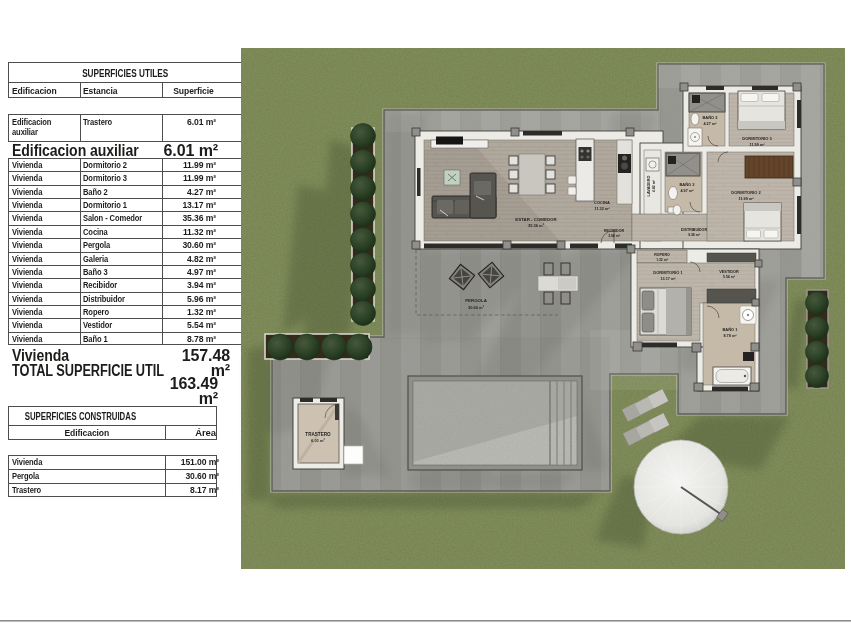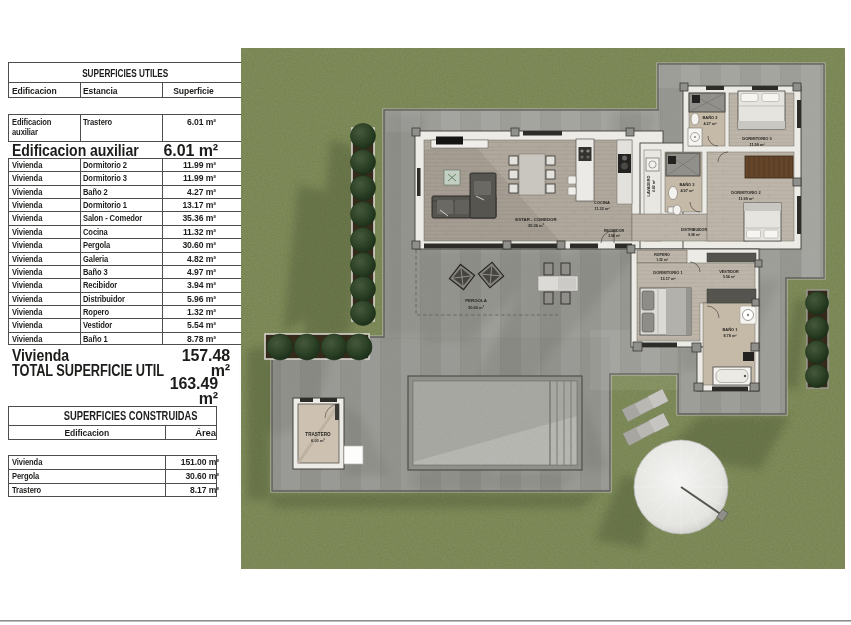--- a/index.html
+++ b/index.html
@@ -122,21 +122,21 @@
      <span style="position:absolute;left:4px;"><span class="kl">Vivienda</span></span>
      <span class="c3" style="left:150px;width:60px;margin-left:12px;">157.48 m²</span>
   </div>
   <div class="row lg" style="top:301px;height:15px;line-height:15px;">
      <span style="position:absolute;left:4px;"><span class="kt">TOTAL SUPERFICIE UTIL</span></span>
      <span class="c3" style="left:150px;width:60px;margin-top:13px;">163.49 m²</span>
   </div>
 </div>
 
 <div class="tbl" style="left:8px;top:406px;width:209px;height:110px;">
-  <div class="row b" style="top:0;height:20px;text-align:right;font-weight:bold;font-size:12px;line-height:19px;"><span class="k">SUPERFICIES CONSTRUIDAS</span></div>
+  <div class="row b" style="top:0;height:20px;text-align:left;font-weight:bold;font-size:10px;line-height:19px;"><span class="k">SUPERFICIES CONSTRUIDAS</span></div>
   <div class="row b sm" style="top:19px;height:15px;line-height:14px;font-size:9.5px;">
      <span style="position:absolute;left:0;width:156px;text-align:center;"><span class="k" style="transform:scaleX(0.9);">Edificacion</span></span>
      <span style="position:absolute;left:156px;right:0;text-align:right;">Área</span>
      <span style="position:absolute;left:156px;top:0;bottom:0;border-left:1px solid #4d4d4d;"></span>
   </div>
   <div class="row b" style="top:49px;height:42px;">
      <div class="row sm" style="top:0;height:14px;line-height:13px;border-bottom:1px solid #4d4d4d;">
         <span class="c1"><span class="kl">Vivienda</span></span>
         <span class="c3" style="left:156px;">151.00 m²</span>
       </div>

